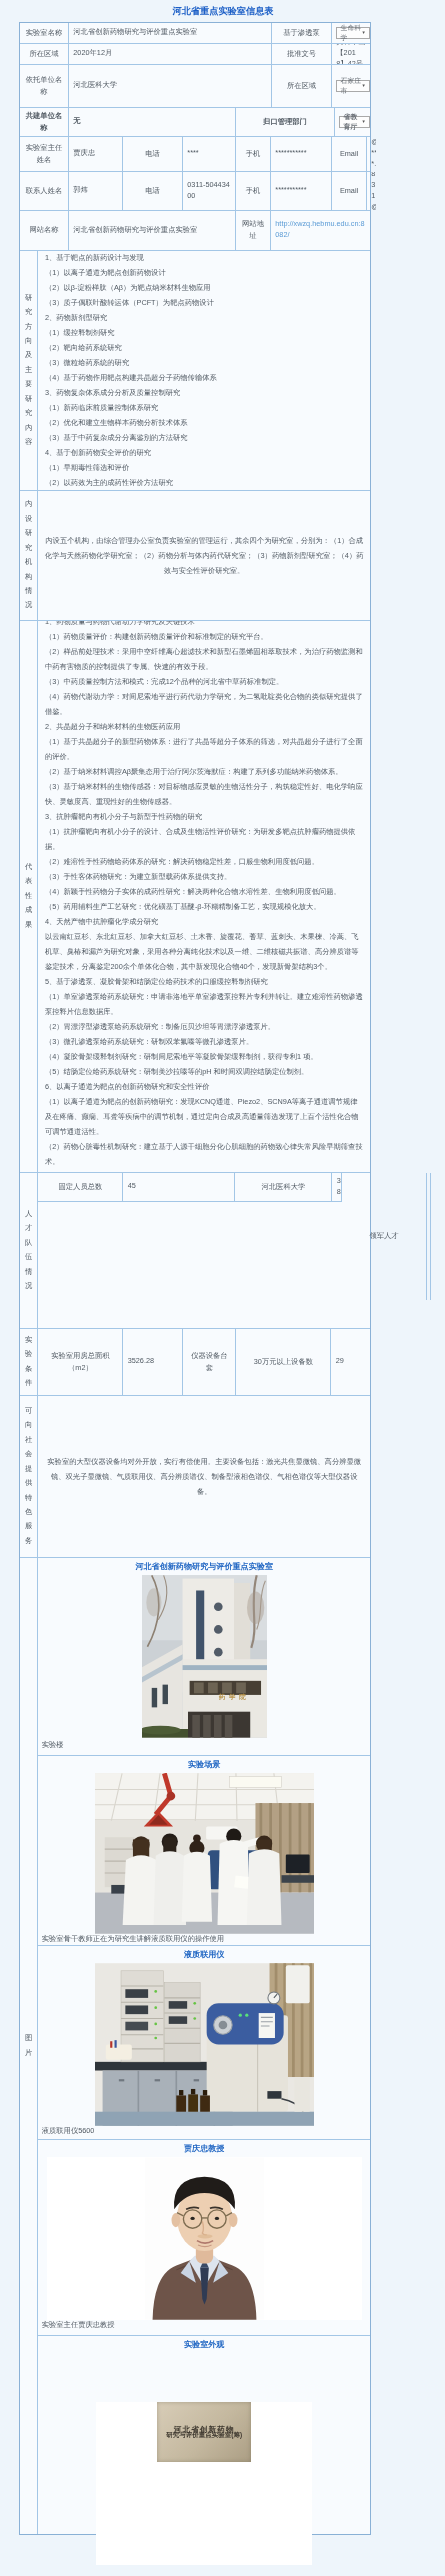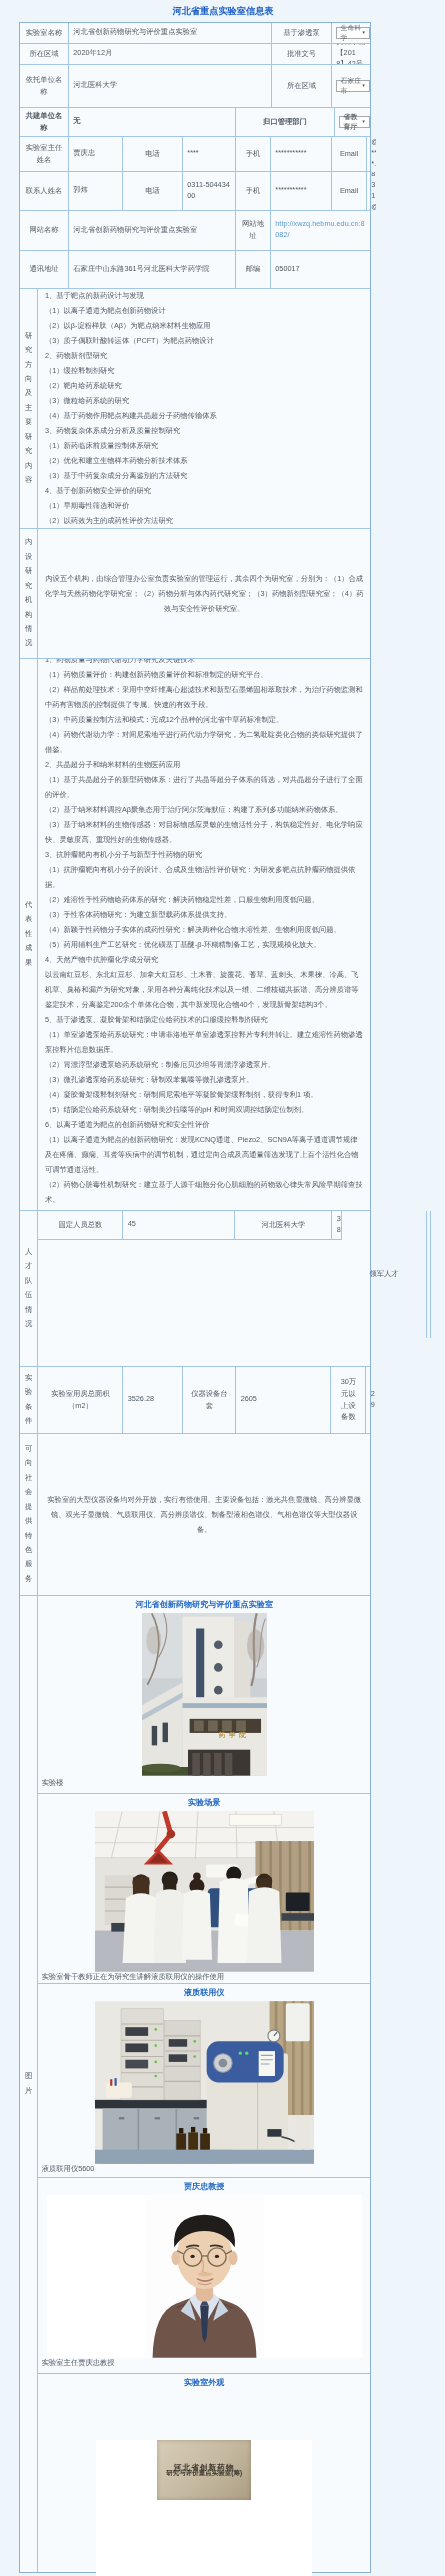--- a/index.html
+++ b/index.html
@@ -197,26 +197,20 @@
 
     <div class="row grid-c r7">
       <div class="cell label">网站名称</div>
       <div class="cell value">河北省创新药物研究与评价重点实验室</div>
       <div class="cell label">网站地址</div>
       <div class="cell value">
         <a class="link" href="#">http://xwzq.hebmu.edu.cn:8082/</a>
       </div>
     </div>
 
-    <div class="row grid-c r8">
-      <div class="cell label">通讯地址</div>
-      <div class="cell value">石家庄中山东路361号河北医科大学药学院</div>
-      <div class="cell label">邮编</div>
-      <div class="cell value">050017</div>
-    </div>
 
     <div class="row grid-s r9">
       <div class="cell vlabel">
         <span class="vtext">研究方向及主要研究内容</span>
       </div>
       <div class="cell">
         <span class="para longtext">1、基于靶点的新药设计与发现
 （1）以离子通道为靶点创新药物设计
 （2）以β-淀粉样肽（Aβ）为靶点纳米材料生物应用
 （3）质子偶联叶酸转运体（PCFT）为靶点药物设计
@@ -339,21 +333,20 @@
     </div>
 
     <div class="row r13" style="grid-template-columns:18.4px 1fr;">
       <div class="cell vlabel">
         <span class="vtext">实验条件</span>
       </div>
       <div class="row grid-cond" style="border-bottom:none;">
         <div class="cell label">实验室用房总面积（m2）</div>
         <div class="cell value">3526.28</div>
         <div class="cell label">仪器设备台套</div>
-        <div class="cell value">2605</div>
         <div class="cell label tight">30万元以上设备数</div>
         <div class="cell value">29</div>
       </div>
     </div>
 
     <div class="row grid-s r14">
       <div class="cell vlabel">
         <span class="vtext">可向社会提供特色服务</span>
       </div>
       <div class="cell centerpara">

